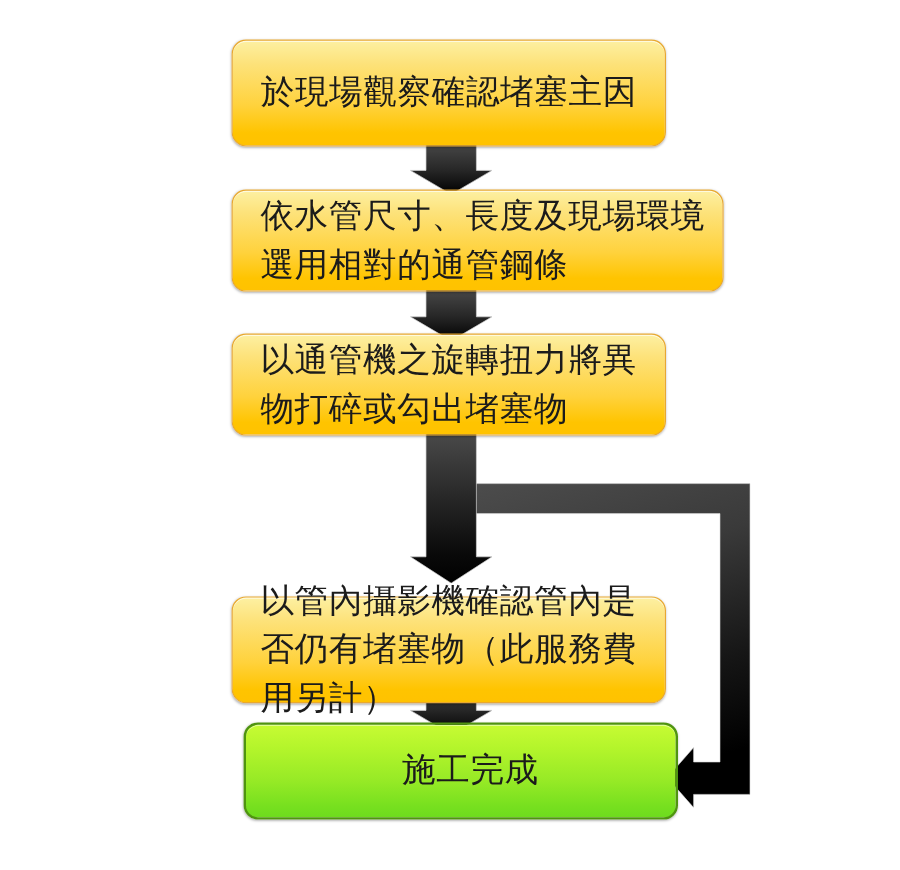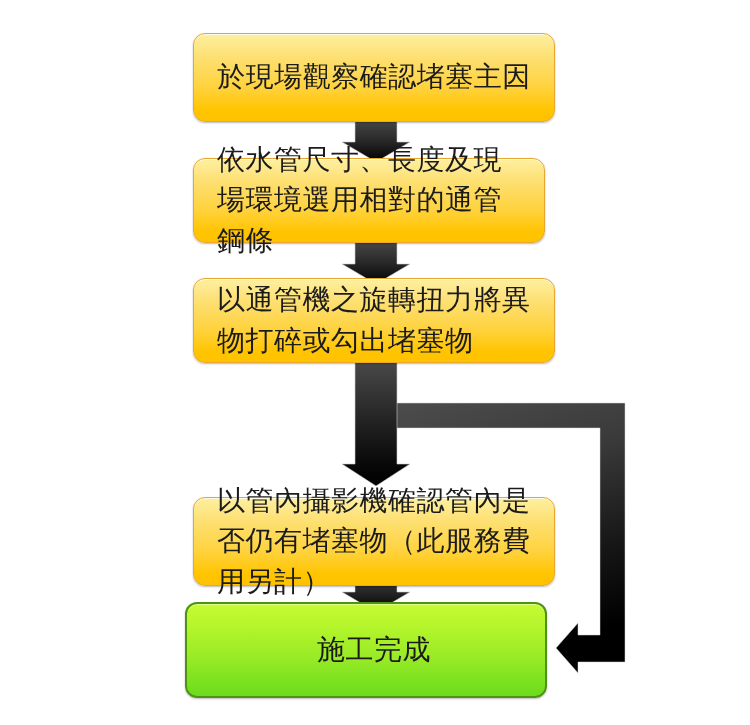--- a/index.html
+++ b/index.html
@@ -74,21 +74,21 @@
         <linearGradient id="agrad1" x1="0" y1="0" x2="0" y2="1">
           <stop offset="0%" stop-color="#4a4a4a"></stop>
           <stop offset="55%" stop-color="#262626"></stop>
           <stop offset="100%" stop-color="#000000"></stop>
         </linearGradient>
       </defs>
       <path d="M 15 0 L 57 0 L 57 24 L 70 24 L 36 44 L 2 24 L 15 24 Z" fill="url(#agrad1)" stroke="#cfcfcf" stroke-width="0.6"></path>
     </svg>
   </div>
 
-  <div class="node yellow lefty" style="left:193px; top:158px; width:352px; height:85px;">
+  <div class="node yellow lefty" style="left:193px; top:158px; width:410px; height:85px;">
     <span class="node-label">依水管尺寸、長度及現場環境選用相對的通管鋼條</span>
   </div>
 
   <div class="arrow-down" style="left:340px; top:240px; width:70px; height:44px;">
     <svg width="70" height="44" viewBox="0 0 70 44">
       <defs>
         <linearGradient id="agrad2" x1="0" y1="0" x2="0" y2="1">
           <stop offset="0%" stop-color="#4a4a4a"></stop>
           <stop offset="55%" stop-color="#262626"></stop>
           <stop offset="100%" stop-color="#000000"></stop>
@@ -151,17 +151,17 @@
         <linearGradient id="agrad4" x1="0" y1="0" x2="0" y2="1">
           <stop offset="0%" stop-color="#4a4a4a"></stop>
           <stop offset="55%" stop-color="#262626"></stop>
           <stop offset="100%" stop-color="#000000"></stop>
         </linearGradient>
       </defs>
       <path d="M 15 0 L 57 0 L 57 24 L 70 24 L 36 44 L 2 24 L 15 24 Z" fill="url(#agrad4)" stroke="#cfcfcf" stroke-width="0.6"></path>
     </svg>
   </div>
 
-  <div class="node green centered" style="left:185px; top:602px; width:362px; height:96px;padding-left:16px;">
+  <div class="node green centered" style="left:203px; top:602px; width:362px; height:81px;padding-left:16px;">
     <span class="node-label">施工完成</span>
   </div>
 
 </div>
 
 </body></html>

